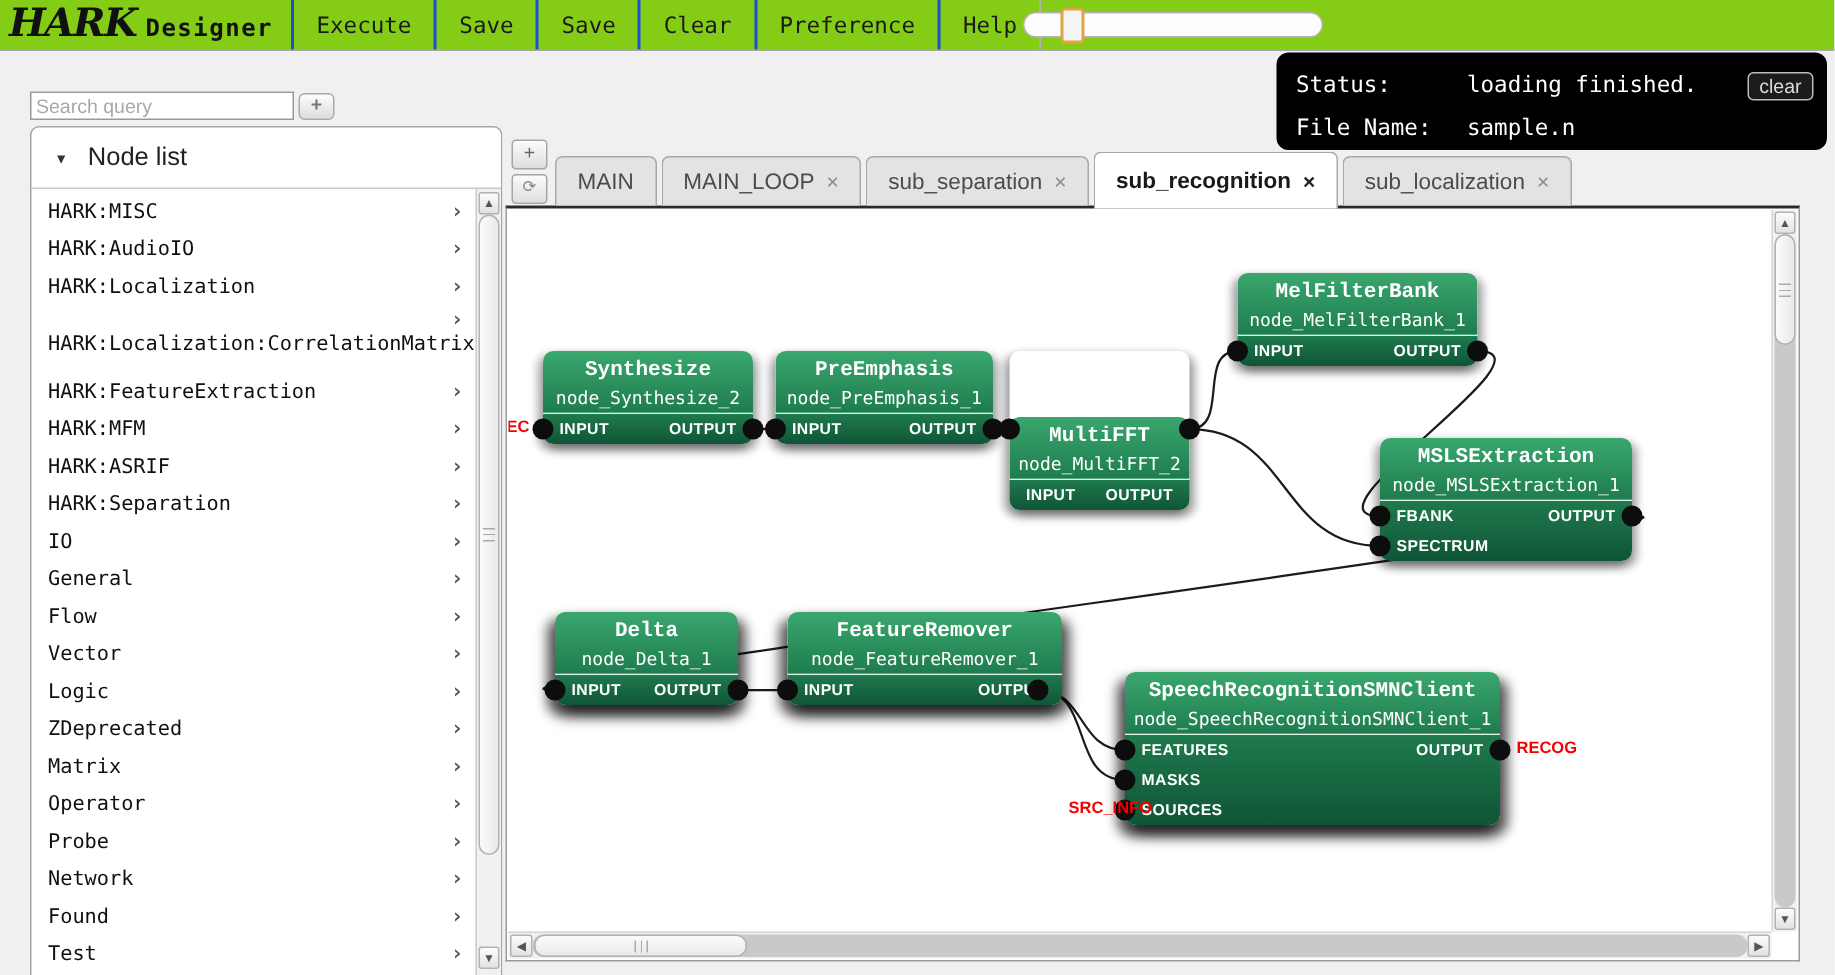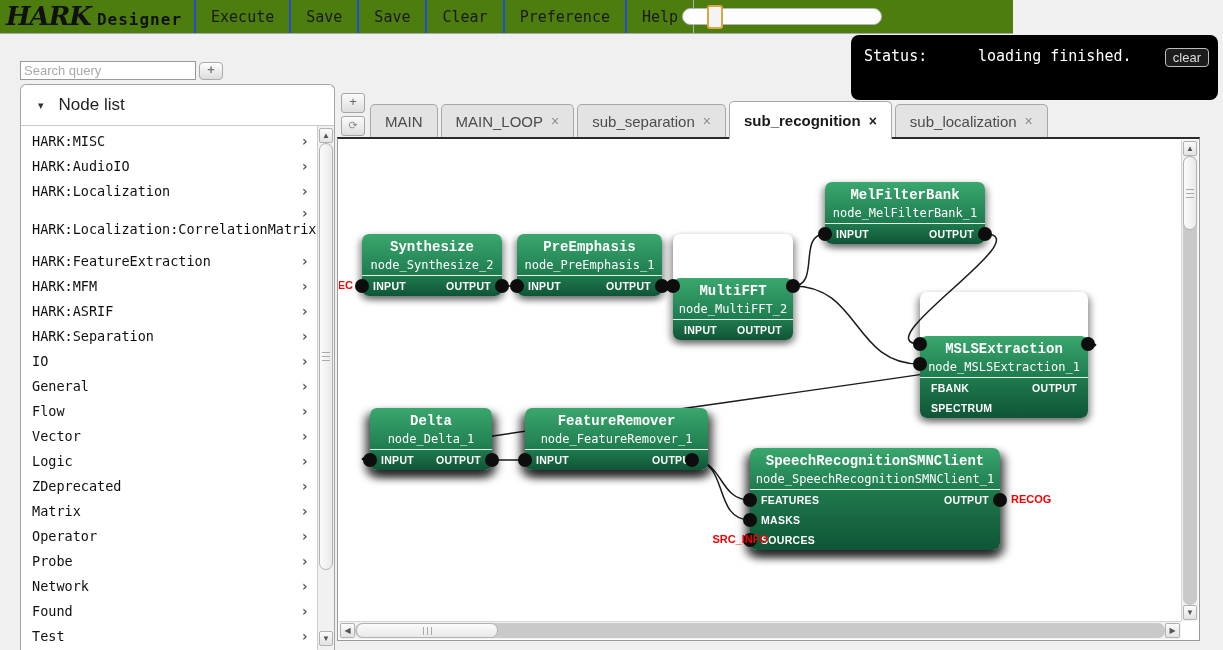--- a/index.html
+++ b/index.html
@@ -1,19 +1,19 @@
 <!DOCTYPE html>
 <html><head>
 <meta charset="utf-8">
 <style>
   html,body{margin:0;padding:0}
   body{width:1223px;height:650px;position:relative;overflow:hidden;background:#f0f0f0;
        font-family:"Liberation Sans",sans-serif;-webkit-font-smoothing:antialiased}
   
-  .menubar{position:absolute;left:0;top:0;width:1013px;height:33px;background:#4d7c0f;
+  .menubar{position:absolute;left:0;top:0;width:1223px;height:33px;background:#84cc16;
            border-bottom:1px solid #a8a8a8;display:flex;align-items:stretch;z-index:20}
   .logo{display:flex;align-items:baseline;padding:1px 12px 0 6px}
   .logo-hark{font-family:"DejaVu Serif",serif;font-style:italic;font-weight:bold;font-size:26px;
              letter-spacing:-1px;color:#111;line-height:30px}
   .logo-designer{font-family:"DejaVu Sans Mono",monospace;font-size:16px;font-weight:bold;
                  margin-left:6px;letter-spacing:1px;color:#111}
   .menu-item{font-family:"DejaVu Sans Mono",monospace;font-size:15px;color:#1a1a1a;
              padding:0 15px;display:flex;align-items:center;border-left:2px solid #1d4ed8;cursor:default}
   .menu-item:last-of-type{border-right:1px solid #b3b3b3}
   .slider-track{position:absolute;left:682px;top:8px;width:198px;height:15px;background:#fdfdfd;
@@ -307,21 +307,21 @@
         <div class="node-body" style="background: linear-gradient(rgb(31, 122, 77), rgb(15, 85, 54));">
           <div class="prow">
             <span class="plabel">INPUT</span>
             <span class="plabel">OUTPUT</span>
           </div>
         </div>
       </div>
       <div class="port" style="left: 479px; top: 87px;"></div>
       <div class="port" style="left: 639px; top: 87px;"></div>
       <div class="node light" style="left: 581px; top: 152px; width: 168px;">
-        <div class="node-head" style="background: linear-gradient(rgb(58, 167, 110), rgb(30, 124, 78)); margin-top: 44px;">
+        <div class="node-head" style="background: linear-gradient(rgb(58, 167, 110), rgb(30, 124, 78));">
           <div class="node-title">MSLSExtraction</div>
           <div class="node-sub">node_MSLSExtraction_1</div>
         </div>
         <div class="node-body" style="background: linear-gradient(rgb(31, 122, 77), rgb(15, 85, 54));">
           <div class="prow">
             <span class="plabel">FBANK</span>
             <span class="plabel">OUTPUT</span>
           </div>
           <div class="prow">
             <span class="plabel">SPECTRUM</span>
@@ -405,14 +405,18 @@
       </div>
     <div class="sb-btn" style="top:1px;bottom:1px;right:1px;width:13px">▶</div>
   </div>
 </div>
 
 <div class="statusbox">
   <div class="statusrow" style="top:12px">
     <span class="k">Status:</span>
     <span>loading finished.</span>
   </div>
+  <div class="statusrow" style="top:41px">
+    <span class="k">File Name:</span>
+    <span>sample.n</span>
+  </div>
   <div class="clear-btn">clear</div>
 </div>
 
 </body></html>

